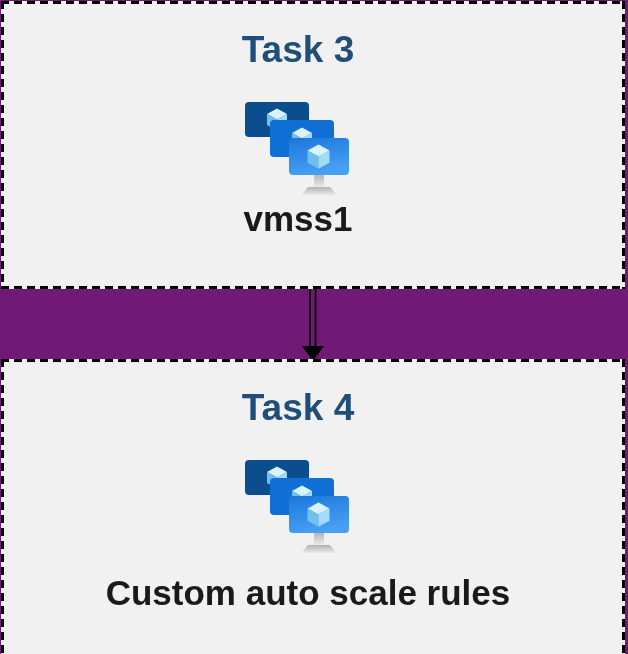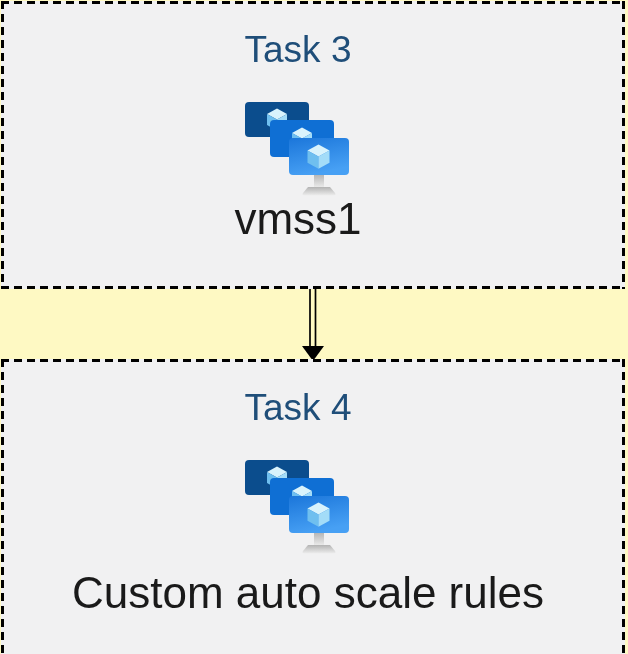--- a/index.html
+++ b/index.html
@@ -1,23 +1,24 @@
 <!DOCTYPE html>
 <html><head>
 <meta charset="utf-8">
 <style>
   * { margin: 0; padding: 0; box-sizing: border-box; }
   html, body { background: #ffffff; }
   .canvas {
     position: relative;
     width: 628px;
     height: 654px;
-    background: #fef9c3;
+    background: #701a75;
     font-family: "Liberation Sans", sans-serif;
     overflow: hidden;
+    font-weight: bold;
   }
   .task-box {
     position: absolute;
     left: 1px;
     width: 624px;
     background-color: #f1f1f2;
     background-image:
       repeating-linear-gradient(90deg,  #000 0 8px, transparent 8px 13px),
       repeating-linear-gradient(90deg,  #000 0 8px, transparent 8px 13px),
       repeating-linear-gradient(180deg, #000 0 8px, transparent 8px 13px),
@@ -37,21 +38,21 @@
   }
   .task-title {
     margin-top: 27px;
     font-size: 37px;
     line-height: 44px;
     color: #1F4E79;
     white-space: nowrap;
   }
   .vmss-icon { margin-top: 30px; width: 107px; height: 94px; }
   .task-label {
-    font-size: 44px;
+    font-size: 35px;
     line-height: 38px;
     color: #1a1a1a;
     text-align: left;
     white-space: nowrap;
   }
   #box1 .task-label { margin-top: 4px; }
   #box2 .task-label { margin-top: 20px; margin-left: 20px; }
   .connector {
     position: absolute;
     left: 300px;

